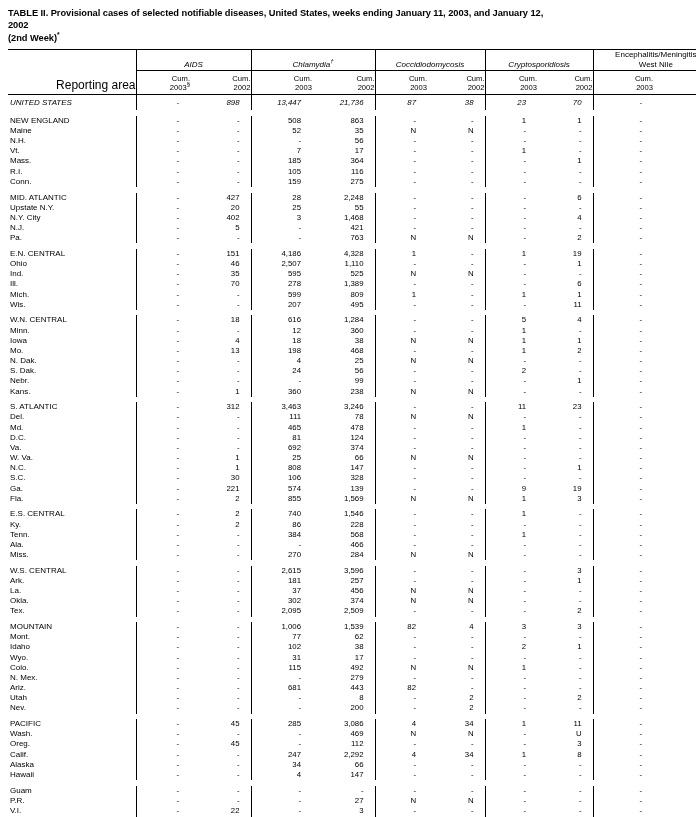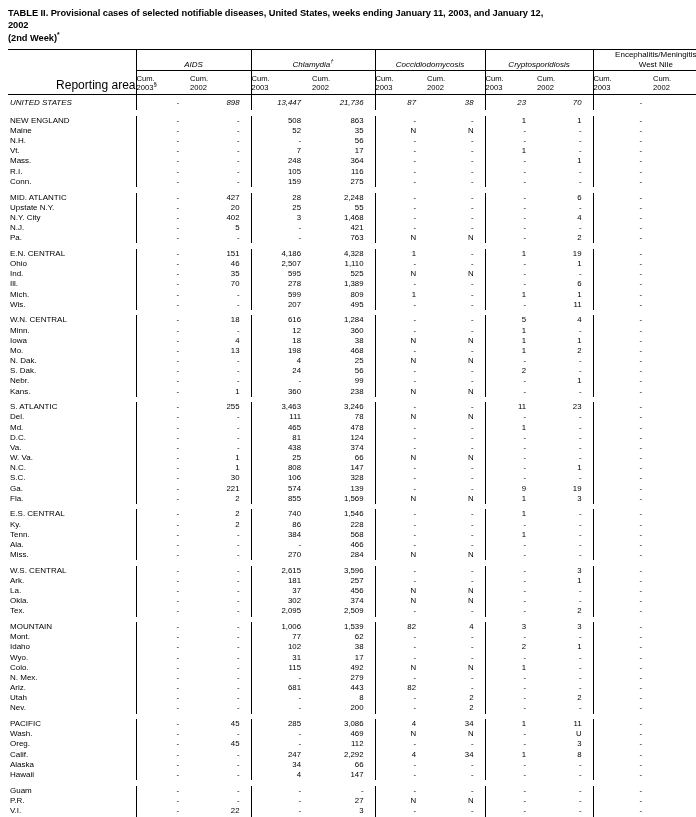--- a/index.html
+++ b/index.html
@@ -62,21 +62,21 @@
     font-size: 8px;
     line-height: 9.4px;
     height: 19px;
     padding-bottom: 1px !important;
   }
   .grp .ul, .grp2 .ul { display: block; }
   .grpline {
     border-bottom: 0.9px solid #000;
   }
   .sub {
-    text-align: left;
+    text-align: right;
     font-size: 7.6px;
     line-height: 9.2px;
     height: 21px;
     padding-bottom: 2px !important;
   }
   .sub sup { font-size: 6px; vertical-align: super; line-height: 0; }
   .rep-area {
     font-size: 12px;
     text-align: right;
     padding-left: 2px !important;
@@ -258,21 +258,21 @@
           <td class="num">-</td>
           <td class="num vline-l">1</td>
           <td class="num">-</td>
           <td class="num vline-l">-</td>
           <td class="num">-</td>
         </tr>
         <tr class="datarow">
           <td class="area">Mass.</td>
           <td class="num vline-l">-</td>
           <td class="num">-</td>
-          <td class="num vline-l">248</td>
+          <td class="num vline-l">185</td>
           <td class="num">364</td>
           <td class="num vline-l">-</td>
           <td class="num">-</td>
           <td class="num vline-l">-</td>
           <td class="num">1</td>
           <td class="num vline-l">-</td>
           <td class="num">-</td>
         </tr>
         <tr class="datarow">
           <td class="area">R.I.</td>
@@ -555,21 +555,21 @@
           <td class="num">-</td>
           <td class="num vline-l">-</td>
           <td class="num">-</td>
         </tr>
         <tr class="spacer">
           <td colspan="11">&nbsp;</td>
         </tr>
         <tr class="datarow">
           <td class="area">S. ATLANTIC</td>
           <td class="num vline-l">-</td>
-          <td class="num">255</td>
+          <td class="num">312</td>
           <td class="num vline-l">3,463</td>
           <td class="num">3,246</td>
           <td class="num vline-l">-</td>
           <td class="num">-</td>
           <td class="num vline-l">11</td>
           <td class="num">23</td>
           <td class="num vline-l">-</td>
           <td class="num">-</td>
         </tr>
         <tr class="datarow">
@@ -608,21 +608,21 @@
           <td class="num">-</td>
           <td class="num vline-l">-</td>
           <td class="num">-</td>
           <td class="num vline-l">-</td>
           <td class="num">-</td>
         </tr>
         <tr class="datarow">
           <td class="area">Va.</td>
           <td class="num vline-l">-</td>
           <td class="num">-</td>
-          <td class="num vline-l">438</td>
+          <td class="num vline-l">692</td>
           <td class="num">374</td>
           <td class="num vline-l">-</td>
           <td class="num">-</td>
           <td class="num vline-l">-</td>
           <td class="num">-</td>
           <td class="num vline-l">-</td>
           <td class="num">-</td>
         </tr>
         <tr class="datarow">
           <td class="area">W. Va.</td>

